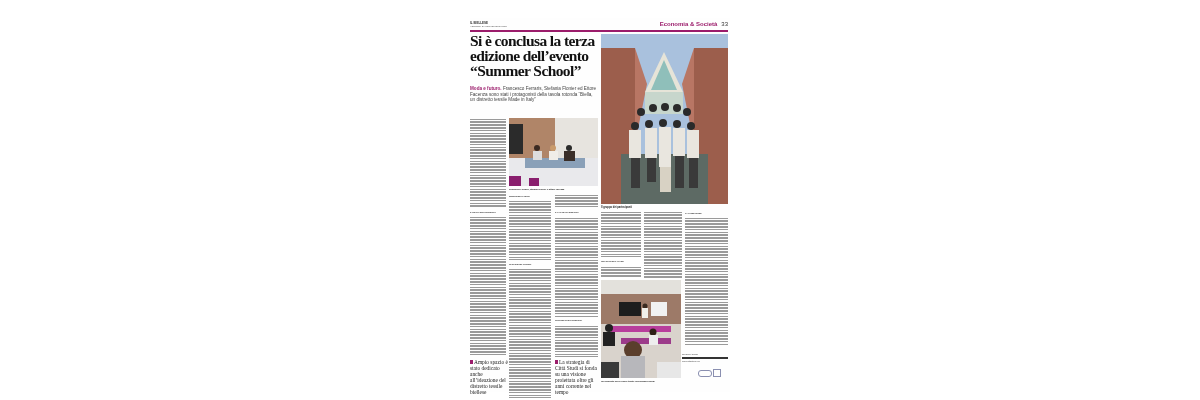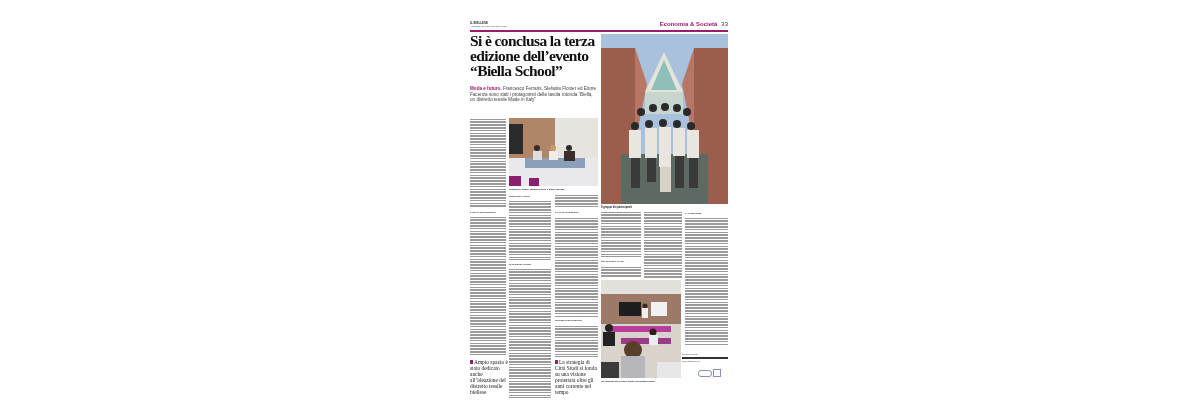--- a/index.html
+++ b/index.html
@@ -34,21 +34,21 @@
 
   <div class="masthead-left">
     <div class="paper">IL BIELLESE</div>
     <div class="date">VENERDÌ 26 SETTEMBRE 2025</div>
   </div>
   <div class="section">
     <span>Economia &amp; Società</span><span class="pg">33</span>
   </div>
   <div class="rule"></div>
 
-  <div class="headline">Si è conclusa la terza edizione dell’evento “Biella School”</div>
+  <div class="headline">Si è conclusa la terza edizione dell’evento “Summer School”</div>
 
   <div class="kicker">
     <span class="tag">Moda e futuro.</span><span> Francesco Ferraris, Stefania Flonier ed Ettore Facenza sono stati i protagonisti della tavola rotonda “Biella, un distretto tessile Made in Italy”</span>
   </div>
 
   <div class="photo" style="left:131px; top:16px; width:127px; height:170px; background:linear-gradient(#9ab4d4 0%, #c9d6e6 25%, #b07060 25%);">
     <svg width="127" height="170" viewBox="0 0 127 170">
       <rect x="0" y="0" width="127" height="170" fill="#a9c1dd"></rect>
       <rect x="0" y="14" width="34" height="156" fill="#9c5e4c"></rect>
       <rect x="93" y="14" width="34" height="156" fill="#9c5e4c"></rect>

